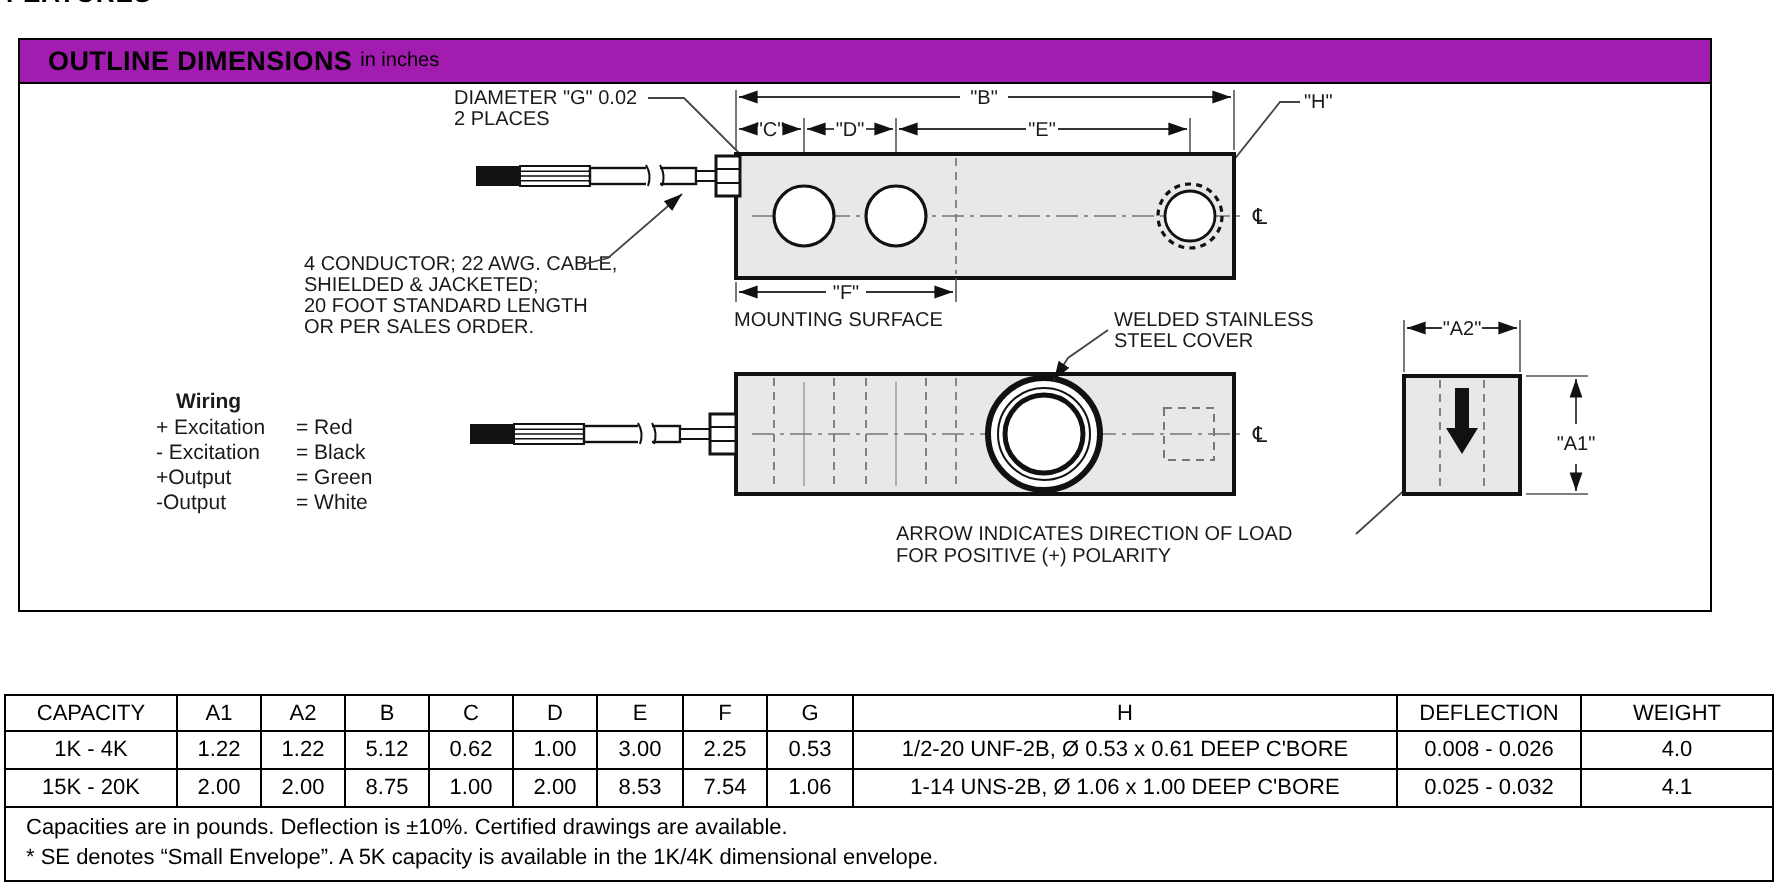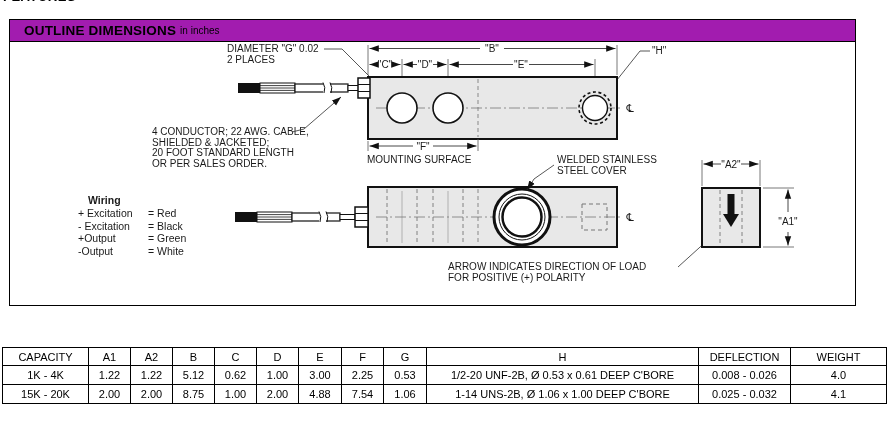--- a/index.html
+++ b/index.html
@@ -242,23 +242,29 @@
         <td>0.008 - 0.026</td>
         <td>4.0</td>
       </tr>
       <tr>
         <td>15K - 20K</td>
         <td>2.00</td>
         <td>2.00</td>
         <td>8.75</td>
         <td>1.00</td>
         <td>2.00</td>
-        <td>4.88</td>
+        <td>8.53</td>
         <td>7.54</td>
         <td>1.06</td>
         <td>1-14 UNS-2B, Ø 1.06 x 1.00 DEEP C'BORE</td>
         <td>0.025 - 0.032</td>
         <td>4.1</td>
       </tr>
+      <tr>
+        <td class="notes-cell" colspan="12">
+          <div>Capacities are in pounds. Deflection is ±10%. Certified drawings are available.</div>
+          <div>* SE denotes “Small Envelope”. A 5K capacity is available in the 1K/4K dimensional envelope.</div>
+        </td>
+      </tr>
     </tbody>
   </table>
 
 </div>
 
 </body></html>

